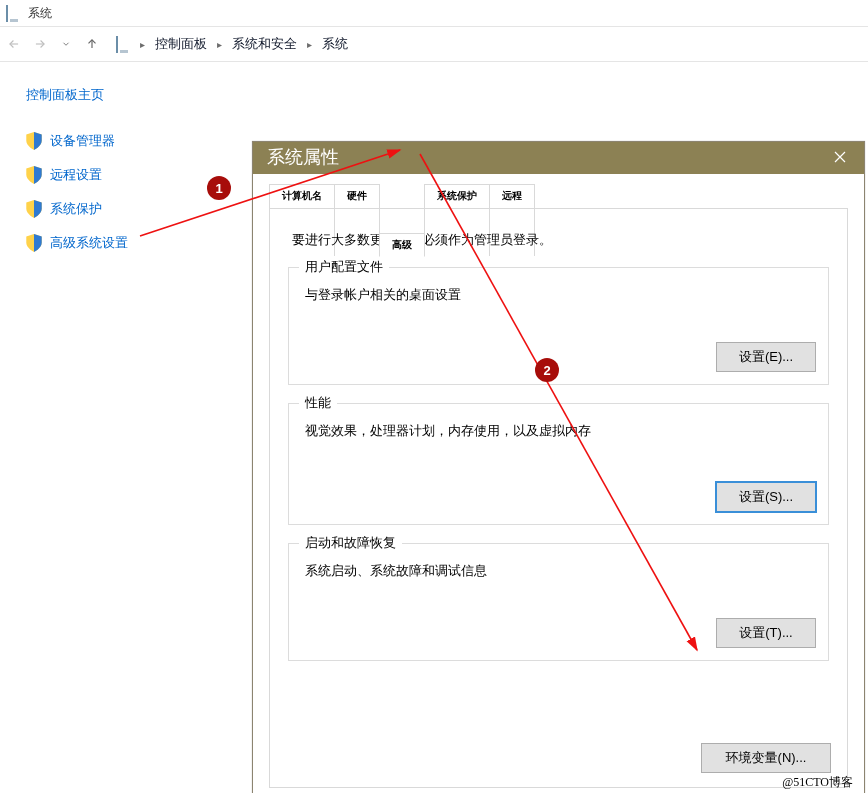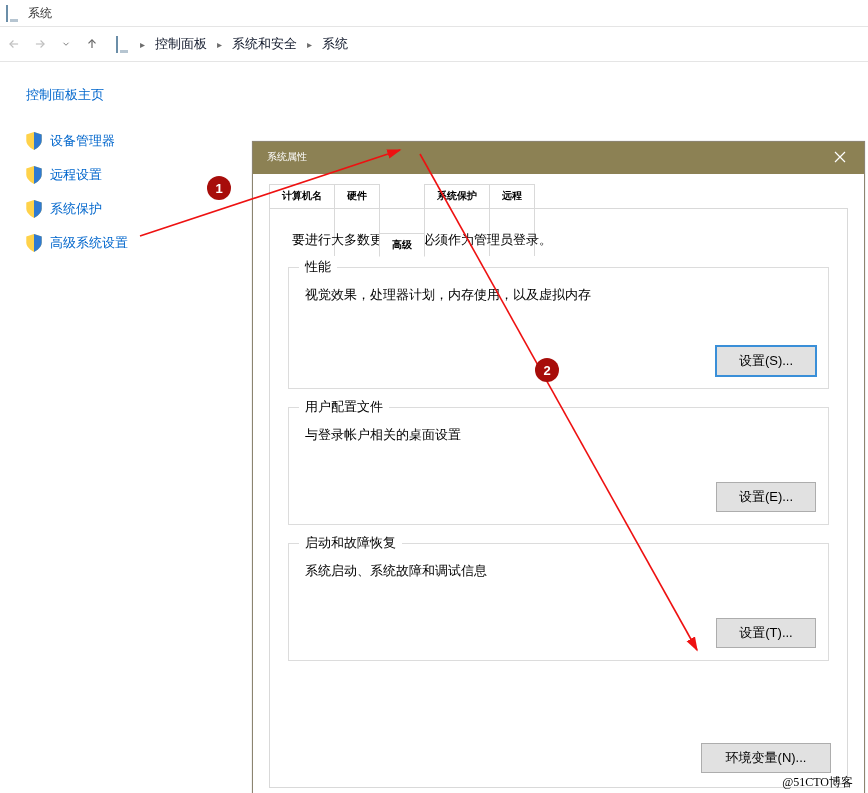--- a/index.html
+++ b/index.html
@@ -30,21 +30,21 @@
   .sidebar { position: absolute; left: 0; top: 0; width: 240px; padding: 24px 10px 0 26px; }
   .sidebar .home { color: #0066cc; margin-bottom: 28px; cursor: pointer; }
   .sidebar .link { display: flex; gap: 8px; color: #0066cc; margin: 0 0 16px 0; cursor: pointer; }
   .shield { width: 16px; height: 18px; position: relative; }
   .shield svg { width: 16px; height: 18px; display: block; }
 
   
   .dialog { position: absolute; left: 252px; top: 79px; width: 613px; height: 710px;
             border: 1px solid #8c8470; box-shadow: 0 0 1px rgba(0,0,0,.3); background: #fff; }
   .dialog-title { height: 32px; background: #8c8154; color: #fff; display: flex; align-items: center;
-                  justify-content: space-between; padding: 0 0 2px 14px; font-size: 10px; }
+                  justify-content: space-between; padding: 0 0 2px 14px; font-size: 18px; }
   .dialog-close { width: 48px; height: 32px; display: flex; align-items: center; justify-content: center; cursor: pointer; }
 
   .dialog-body { position: relative; height: calc(100% - 32px); background: #fff; }
 
   .tabstrip { position: absolute; left: 16px; top: 10px; display: flex; }
   .tab { padding: 4px 12px; border: 1px solid #d9d9d9; border-bottom: none; background: #fff;
          margin-right: -1px; font-size: 10px; cursor: pointer; font-weight: bold; }
   .tab.active { background: #fff; border-bottom: 1px solid #fff; position: relative; top: 1px; z-index: 2; margin-top: 48px; }
 
   .tab-content { position: absolute; left: 16px; right: 16px; top: 34px; bottom: 62px;
@@ -174,30 +174,30 @@
         <div class="tab">计算机名</div>
         <div class="tab">硬件</div>
         <div class="tab active">高级</div>
         <div class="tab">系统保护</div>
         <div class="tab">远程</div>
       </div>
 
       <div class="tab-content">
         <p class="intro">要进行大多数更改，你必须作为管理员登录。</p>
 
+        <div class="group" style="height:118px;">
+          <span class="group-title">用户配置文件</span>
+          <div class="group-desc">与登录帐户相关的桌面设置</div>
+          <button class="btn">设置(E)...</button>
+        </div>
+
         <div class="group" style="height:122px;">
           <span class="group-title">性能</span>
           <div class="group-desc">视觉效果，处理器计划，内存使用，以及虚拟内存</div>
           <button class="btn focus">设置(S)...</button>
-        </div>
-
-        <div class="group" style="height:118px;">
-          <span class="group-title">用户配置文件</span>
-          <div class="group-desc">与登录帐户相关的桌面设置</div>
-          <button class="btn">设置(E)...</button>
         </div>
 
         <div class="group" style="height:118px;">
           <span class="group-title">启动和故障恢复</span>
           <div class="group-desc">系统启动、系统故障和调试信息</div>
           <button class="btn">设置(T)...</button>
         </div>
 
         <button class="btn env-btn">环境变量(N)...</button>
       </div>

